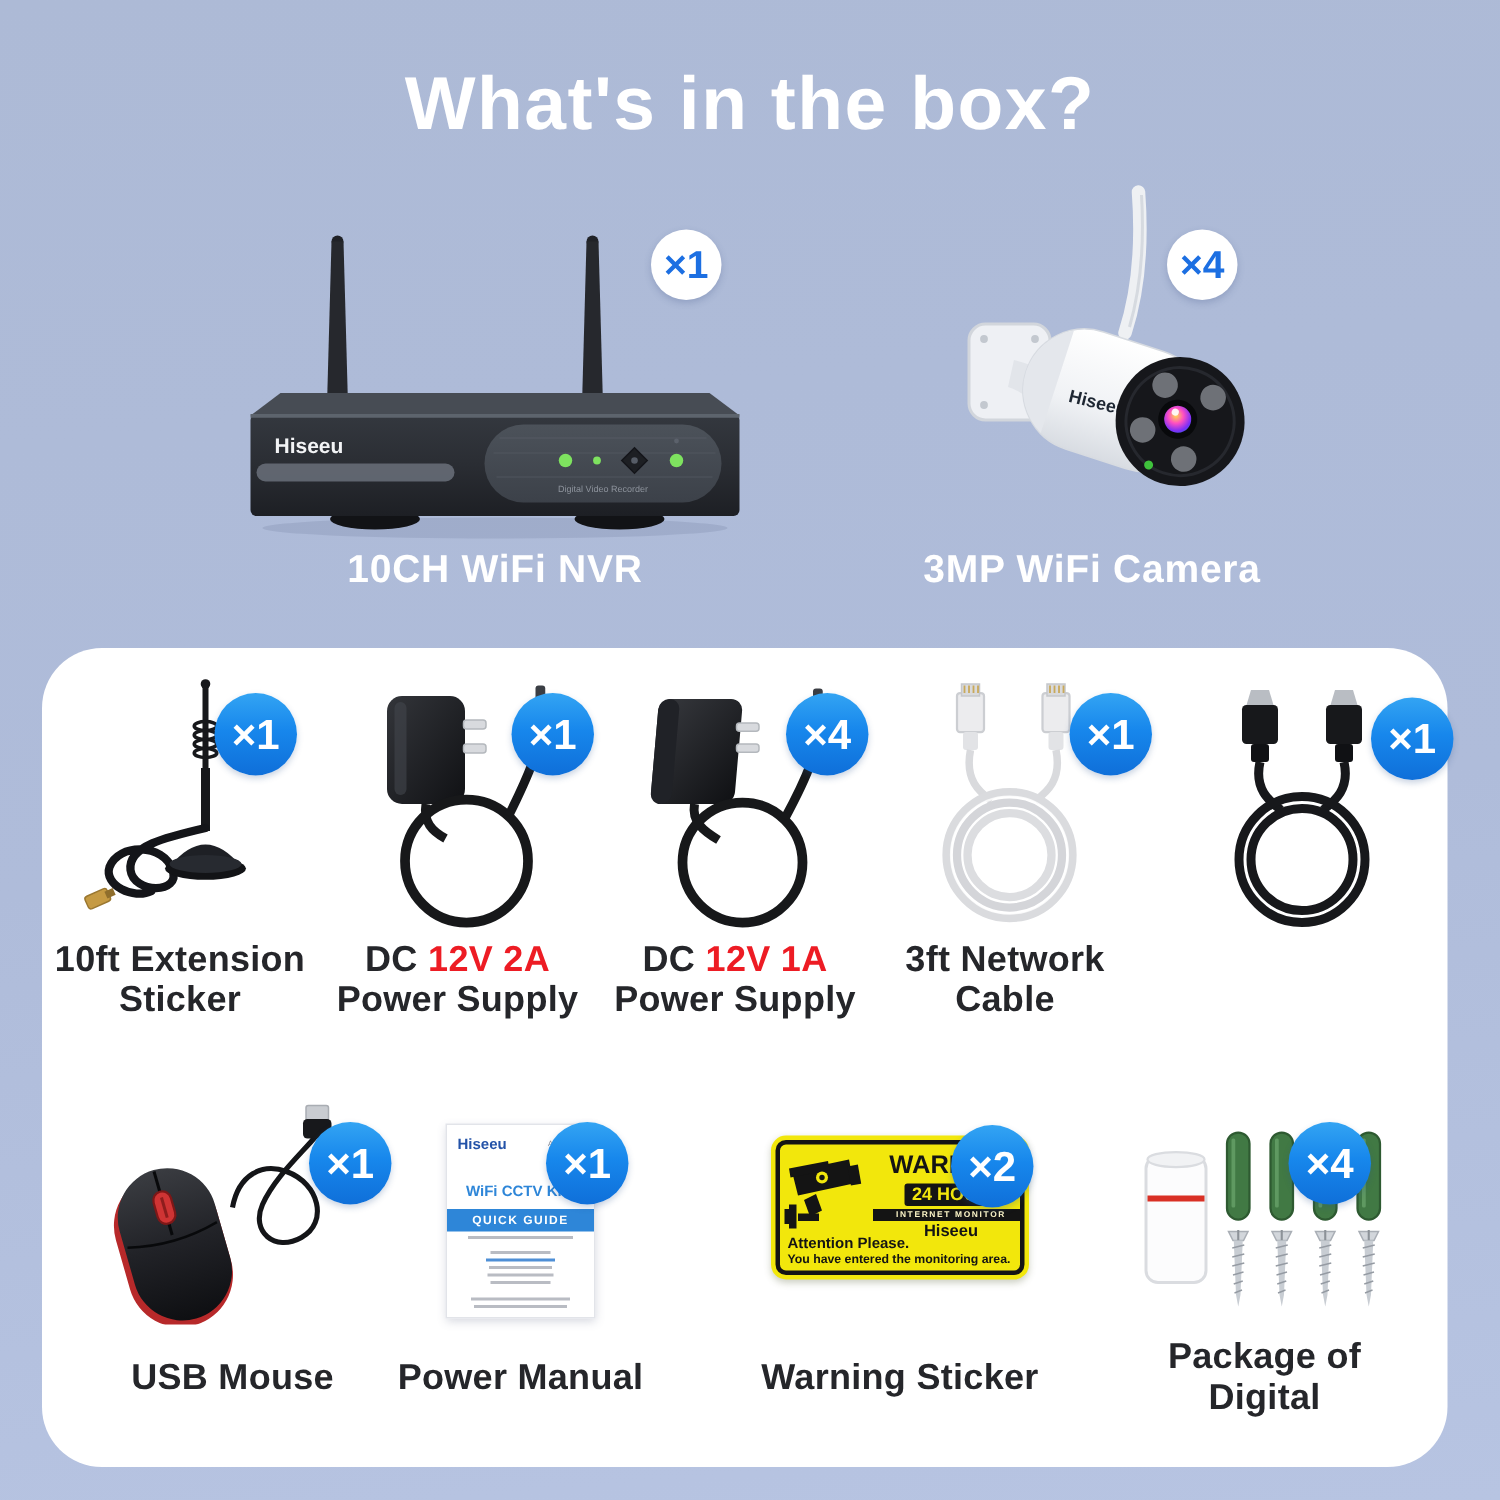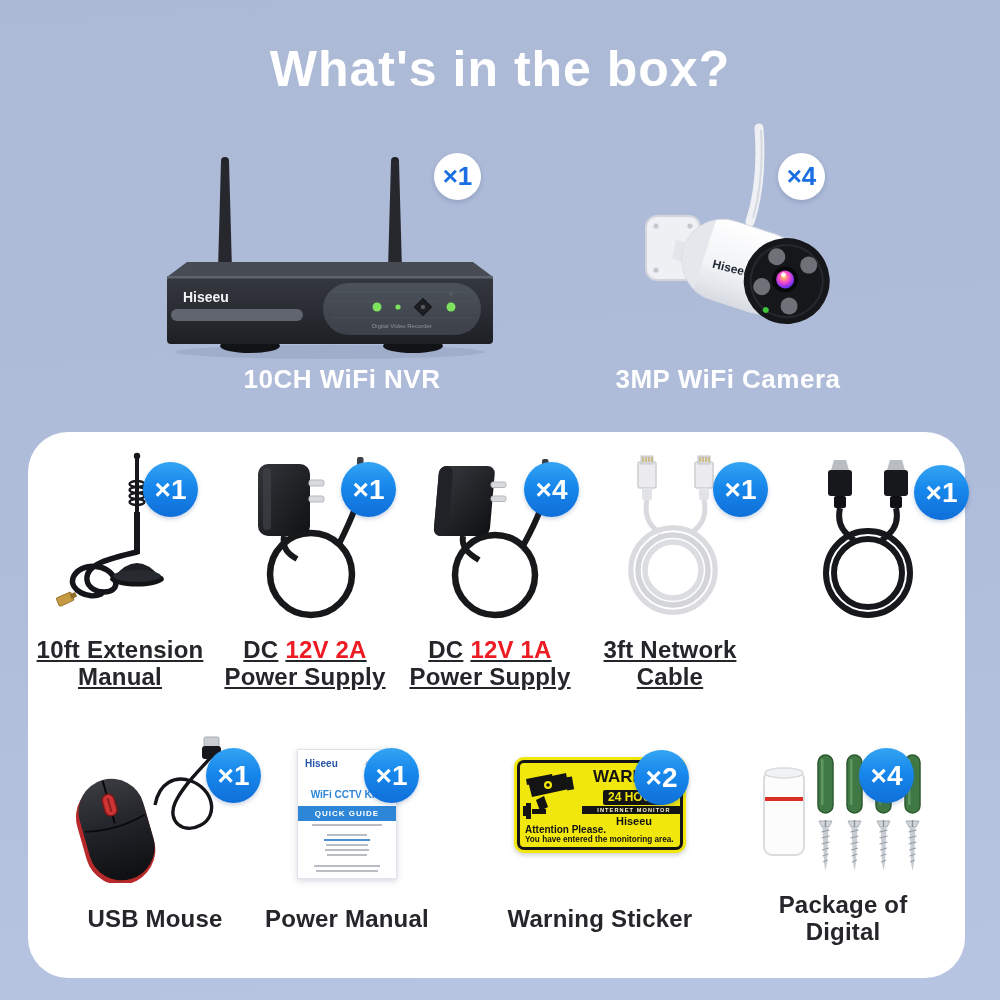--- a/index.html
+++ b/index.html
@@ -7,21 +7,21 @@
   body { font-family:"Liberation Sans", sans-serif; }
   .page { position:relative; width:1000px; height:1000px; overflow:hidden;
           background:linear-gradient(175deg,#adbad6 0%,#afbcda 55%,#b7c4e2 100%); }
 
   .title { position:absolute; top:40px; left:0; width:1000px; text-align:center;
            font-size:50px; font-weight:bold; letter-spacing:1px; color:#ffffff; }
 
   
   .hero-label { position:absolute; width:320px; text-align:center; color:#ffffff;
                 font-size:26px; font-weight:bold; letter-spacing:.5px; top:364px; }
-  .nvr-label { left:182px; }
+  .nvr-label { left:170px; }
   .cam-label { left:568px; }
   .badge-top { position:absolute; width:47px; height:47px; border-radius:50%;
                background:#ffffff; color:#1c6fe2; font-size:26px; font-weight:bold;
                display:flex; align-items:center; justify-content:center;
                box-shadow:0 2px 5px rgba(60,80,130,.25); }
   .badge-nvr { left:434px; top:153px; }
   .badge-cam { left:778px; top:153px; }
 
   
   .card { position:absolute; left:28px; top:432px; width:937px; height:546px;
@@ -39,21 +39,21 @@
                 display:flex; align-items:center; justify-content:center;
                 box-shadow:0 2px 4px rgba(40,80,140,.25); }
 
   
   .c-ant { left:30px;  top:448px; width:180px; }
   .c-p2a { left:215px; top:448px; width:180px; }
   .c-p1a { left:400px; top:448px; width:180px; }
   .c-net { left:580px; top:448px; width:180px; }
   .c-hdm { left:775px; top:448px; width:180px; }
   .row1 .img { height:178px; }
-  .lbl1 { margin-top:10px;text-decoration:underline; }
+  .lbl1 { margin-top:0; }
   .lbl-hdmi { margin-top:19px; }
   .b-ant { left:113px; top:14px; }
   .b-p2a { left:126px; top:14px; }
   .b-p1a { left:124px; top:14px; }
   .b-net { left:133px; top:14px; }
   .b-hdm { left:139px; top:17px; }
 
   
   .c-mou { left:55px;  top:735px; width:200px; }
   .c-man { left:247px; top:735px; width:200px; }
@@ -213,21 +213,21 @@
         <path d="M68,130 Q92,100 116,130 Z" fill="#1e2025"></path>
         <ellipse cx="92" cy="131" rx="27" ry="7.5" fill="#121316"></ellipse>
         <ellipse cx="92" cy="128" rx="24" ry="6" fill="#272a30"></ellipse>
       </svg>
       <div class="badge-blue b-ant">
           <span>×1</span>
         </div>
     </div>
     <div class="label lbl1">
       <div>10ft Extension</div>
-      <div>Manual</div>
+      <div>Sticker</div>
     </div>
   </div>
 
   <div class="cell row1 c-p2a">
     <div class="img">
       <svg width="175" height="178" viewBox="0 0 175 178">
         <defs>
             <linearGradient id="pb1" x1="0" y1="0" x2="1" y2="1">
           <stop offset="0" stop-color="#33353a"></stop>
               <stop offset="1" stop-color="#101114"></stop>

